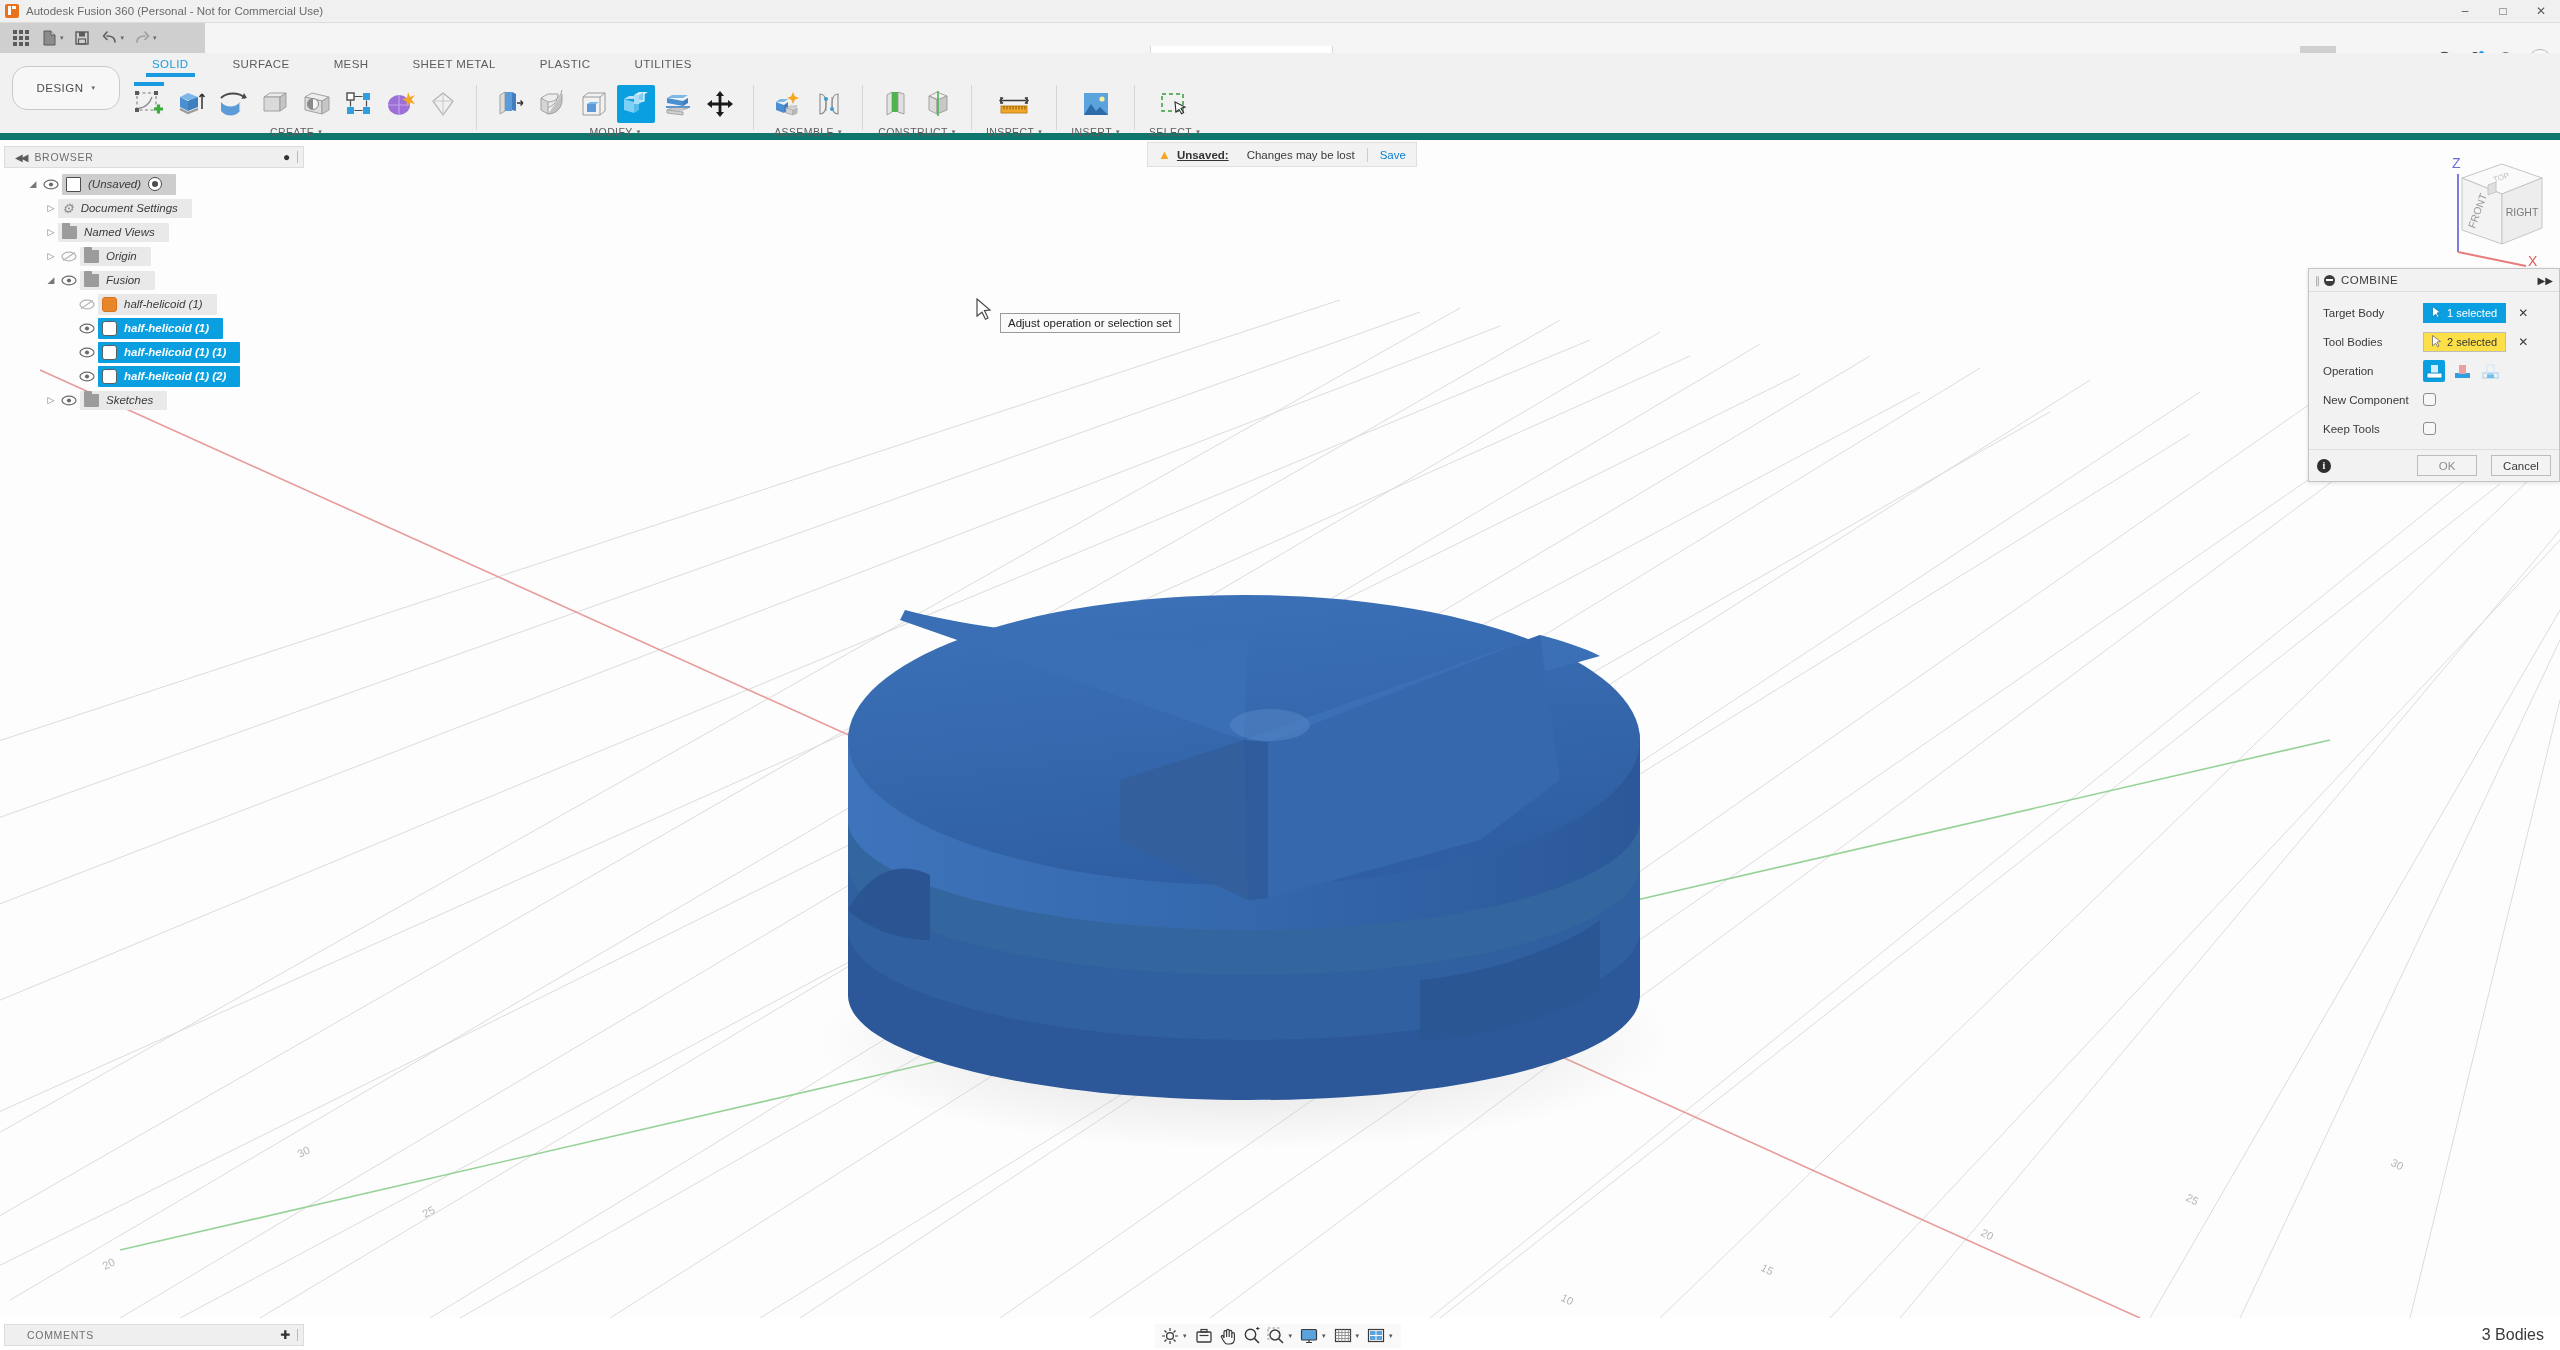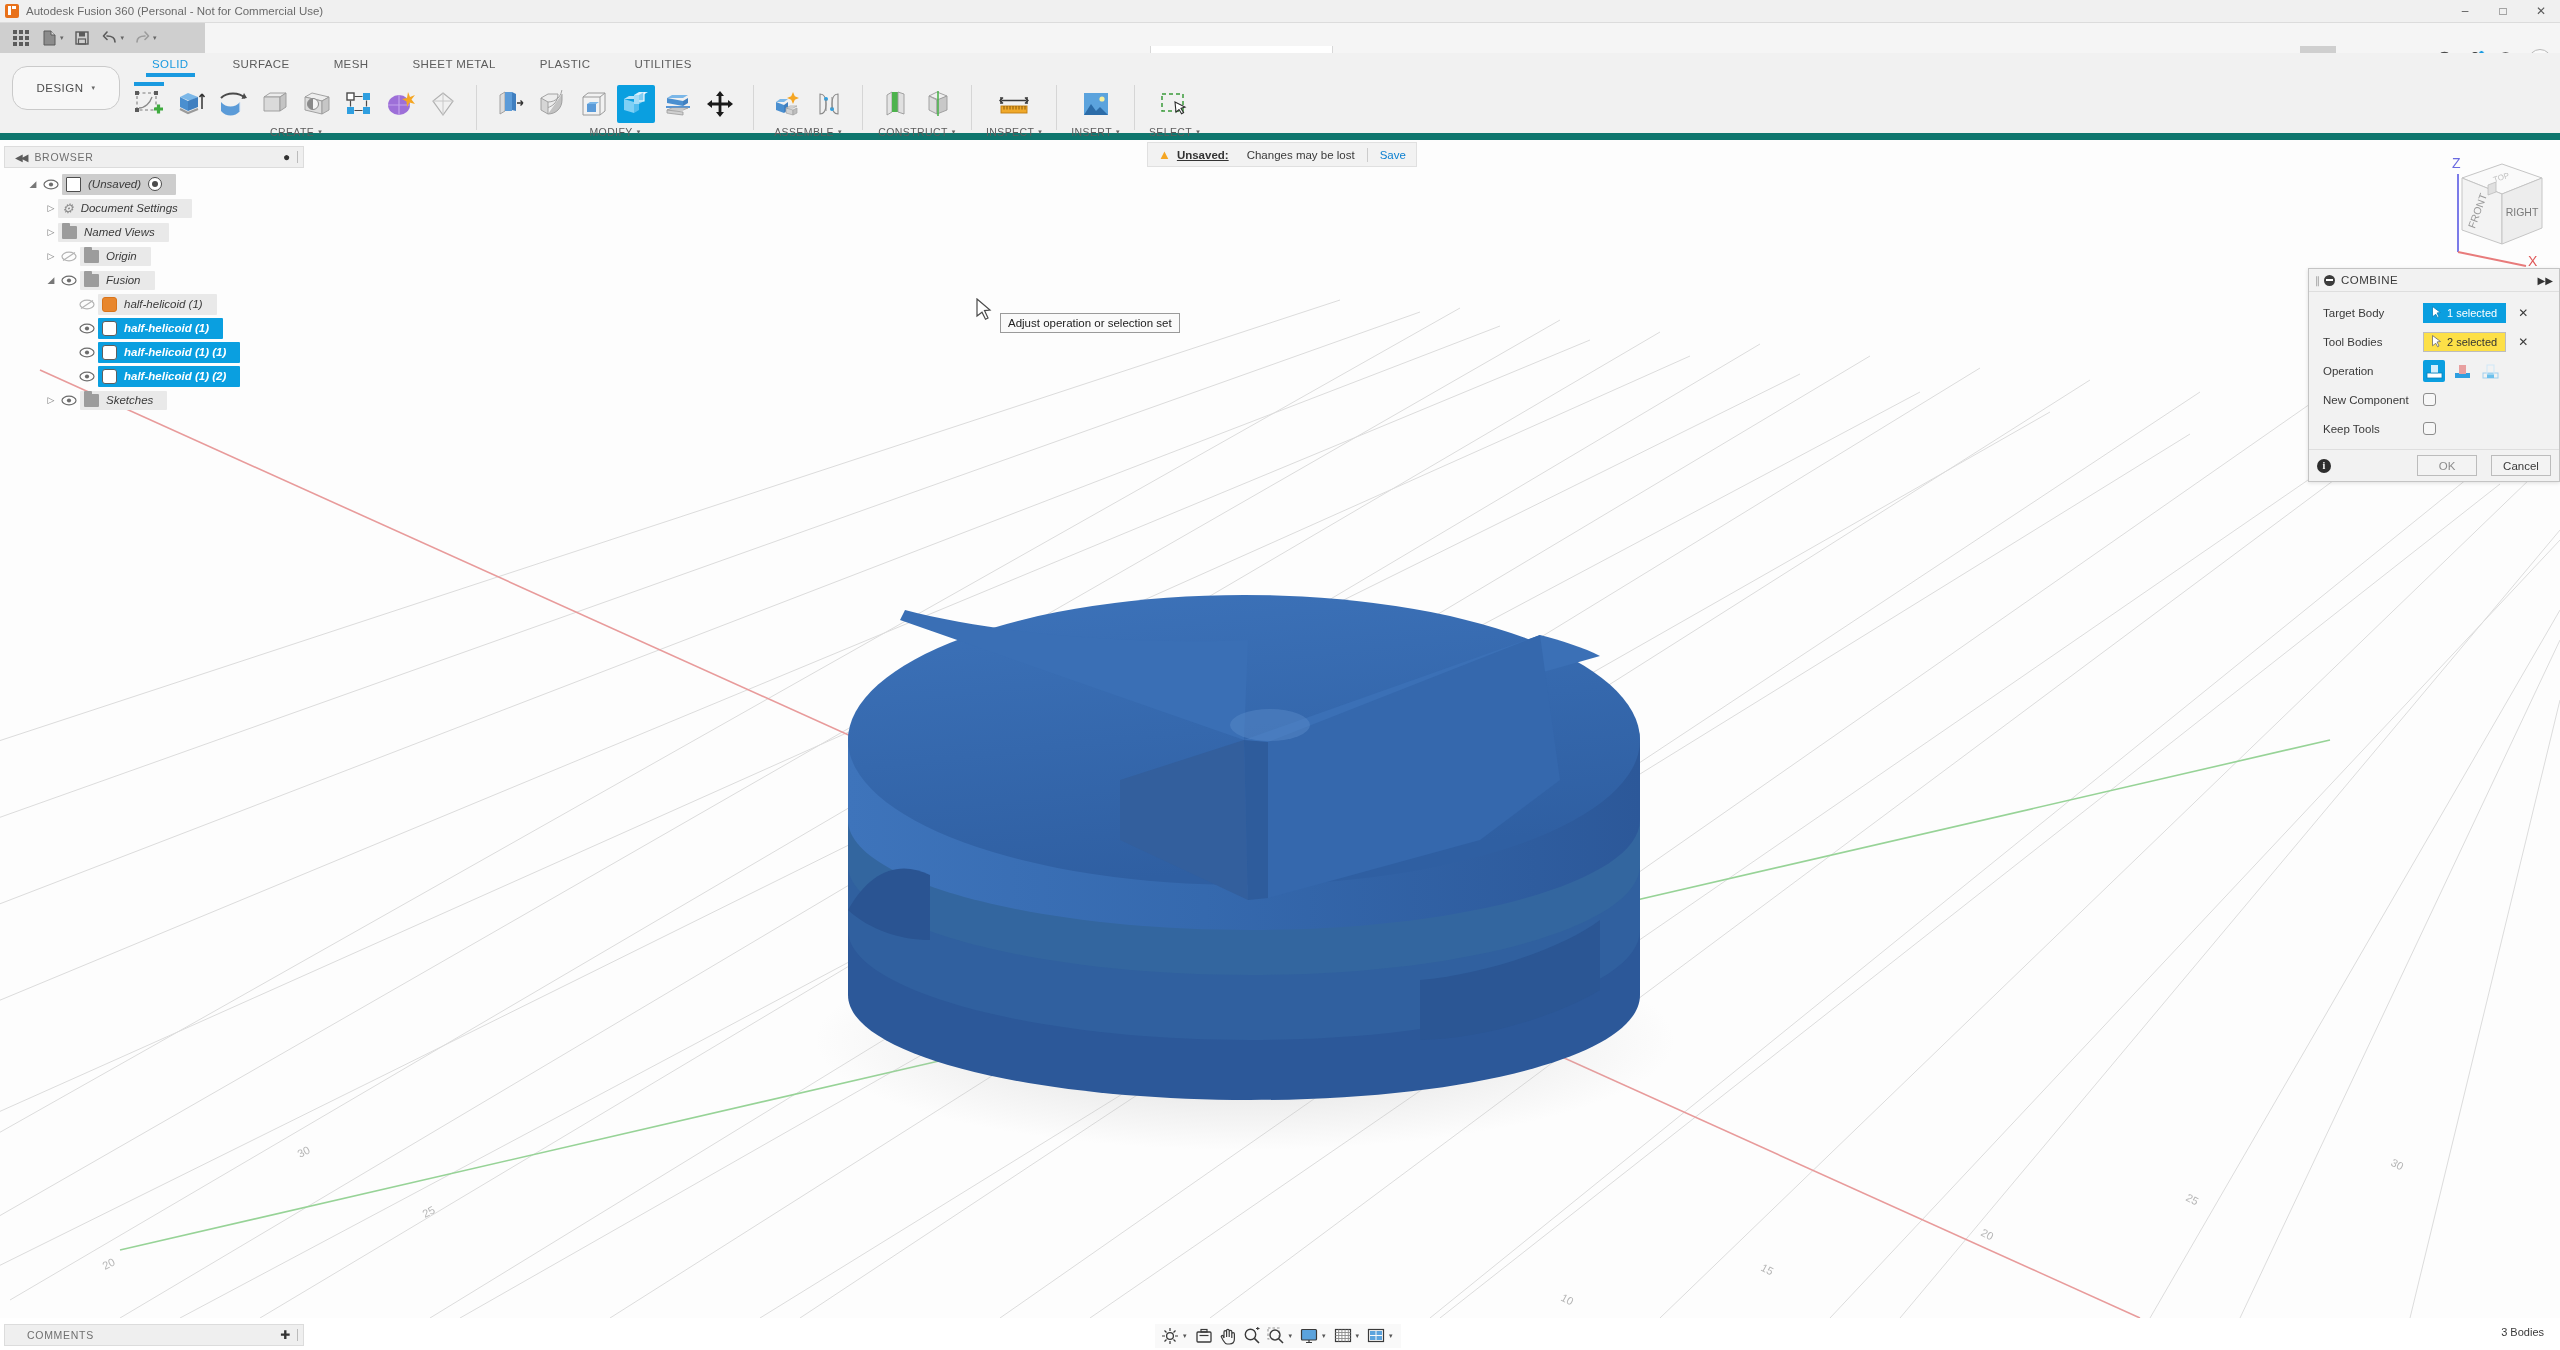--- a/index.html
+++ b/index.html
@@ -259,21 +259,21 @@
   
   .comments {
     position: absolute; left: 4px; top: 1324px; width: 300px; height: 22px;
     background: #efefef; border: 1px solid #dcdcdc; display: flex; align-items: center;
     font-size: 10.5px; color: #6f6f6f; letter-spacing: .7px;
   }
   .comments .t { margin-left: 22px; }
   .comments .plus { margin-left: auto; margin-right: 6px; font-size: 12px; color: #333; }
   .comments .grip { width: 1px; height: 12px; background: #bbb; margin-right: 5px; }
   .bodycount {
-    position: absolute; right: 16px; top: 1326px; font-size: 11px; color: #3a3a3a;
+    position: absolute; right: 16px; top: 1326px; font-size: 16px; color: #3a3a3a;
   }
 </style>
 </head>
 <body>
 
 <div id="app">
 
   <div class="titlebar">
     <div class="tb-logo"></div>
     <div class="tb-title">Autodesk Fusion 360 (Personal - Not for Commercial Use)</div>

